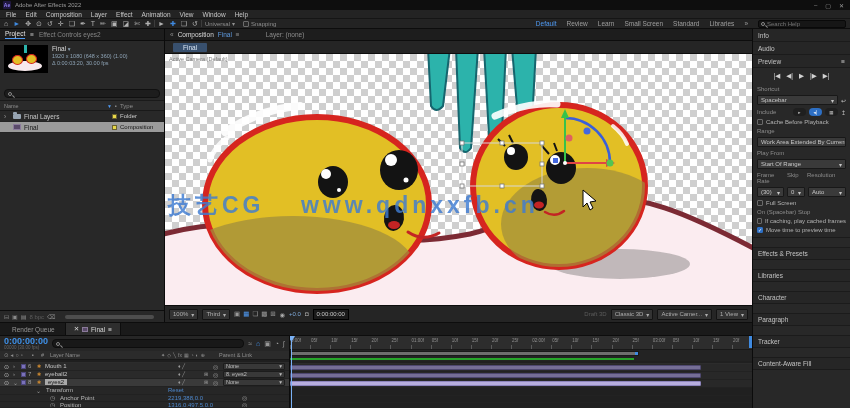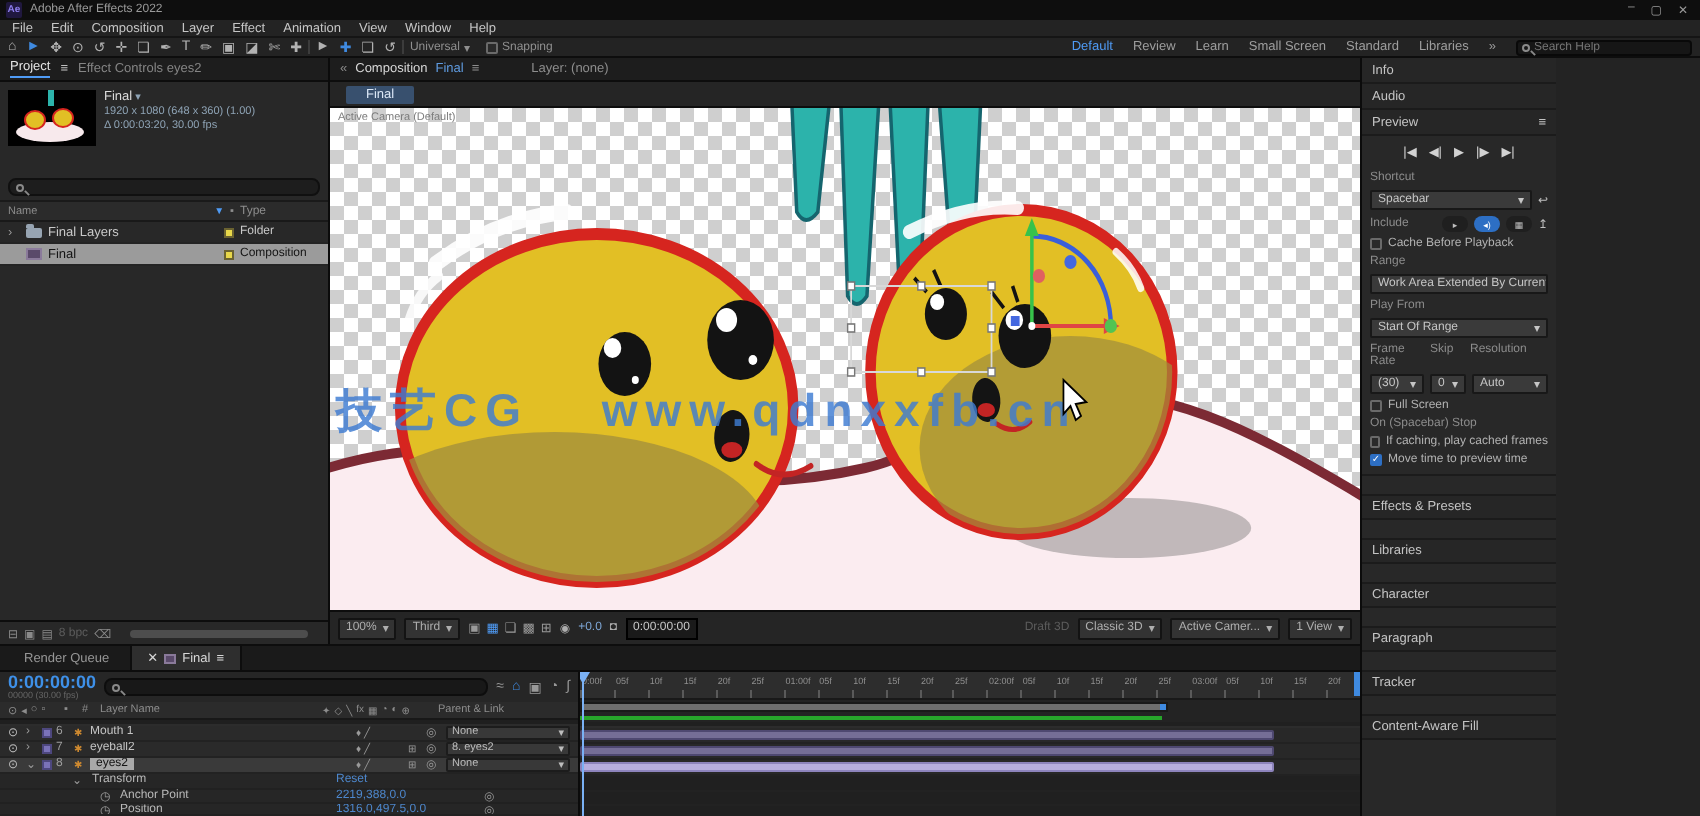--- a/index.html
+++ b/index.html
@@ -22,21 +22,21 @@
   .cb.on{background:#2d6fc4;border-color:#2d6fc4}
   .ws{display:flex;align-items:center;gap:10px;font-size:6.5px;color:#9e9e9e}
   .ws-active{color:#4f9bf5}
   .searchbox{width:88px;height:8px;background:#161616;border:1px solid #090909;border-radius:2px;display:flex;align-items:center;gap:2px;padding:0 2px}
   .mag{width:4px;height:4px;border:1px solid #8a8a8a;border-radius:50%;position:relative;flex:none}
   .mag::after{content:"";position:absolute;left:3px;top:3px;width:3px;height:1px;background:#8a8a8a;transform:rotate(45deg)}
   .searchbox input{background:transparent;border:0;outline:none;color:#9a9a9a;font-size:6px;width:100%;font-family:"Liberation Sans",sans-serif}
 
   
   .body{display:flex;height:379px}
-  .main{width:680px;display:flex;flex-direction:column}
+  .main{width:752px;display:flex;flex-direction:column}
   .upper{display:flex;height:293px}
 
   
   .project{width:165px;background:#282828;border-right:1px solid #0b0b0b;display:flex;flex-direction:column}
   .ptabbar{height:12px;background:#1d1d1d;display:flex;align-items:center;gap:5px;padding:0 5px;font-size:6.5px;border-bottom:1px solid #0d0d0d}
   .ptab-a{color:#e3e3e3;border-bottom:1px solid #4f9bf5;padding-bottom:1px}
   .ptab{color:#858585}
   .pinfo{display:flex;gap:4px;padding:4px 4px;height:46px}
   .thumb{width:44px;height:28px;background:#000;position:relative;flex:none;overflow:hidden}
   .th-white{position:absolute;left:4px;bottom:2px;width:34px;height:10px;background:#f7e9ec;border-radius:50%}

